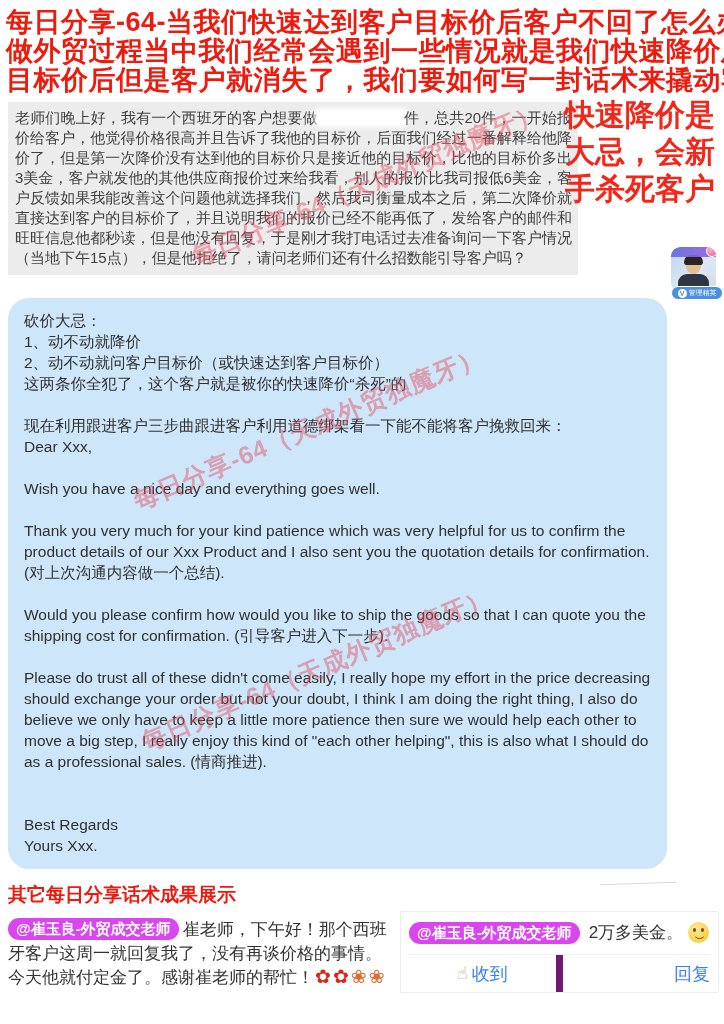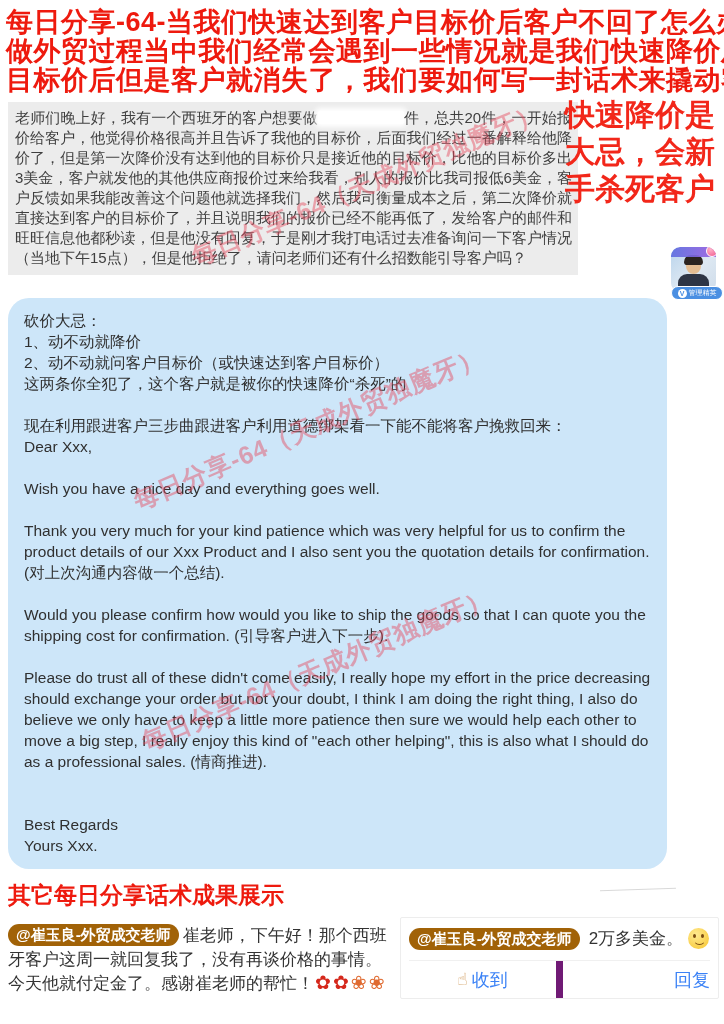--- a/index.html
+++ b/index.html
@@ -130,35 +130,35 @@
     color:rgba(230,70,90,0.45);
     font-size:25px;
     font-weight:600;
     white-space:nowrap;
     transform:rotate(-23deg);
     pointer-events:none;
     letter-spacing:1px;
   }
   
   .results-heading {
-    margin:12px 0 10px 8px;
+    margin:12px 0 4px 8px;
     color:#ee1a0e;
-    font-size:23px;
+    font-size:19px;
     font-weight:bold;
     line-height:28px;
   }
   .bottom-area { position:relative; height:160px; margin-top:4px; }
   .left-chat {
     position:absolute; left:8px; top:5px;
     width:384px;
     font-size:17px; line-height:23.5px; color:#333;
   }
   .mention-pill {
     display:inline-block;
-    background:#a16207;
+    background:#d946ef;
     color:#ffffff;
     font-size:15px;
     font-weight:600;
     line-height:22px;
     padding:0 8px;
     border-radius:11px;
     vertical-align:1px;
     margin-right:4px;
     white-space:nowrap;
   }

